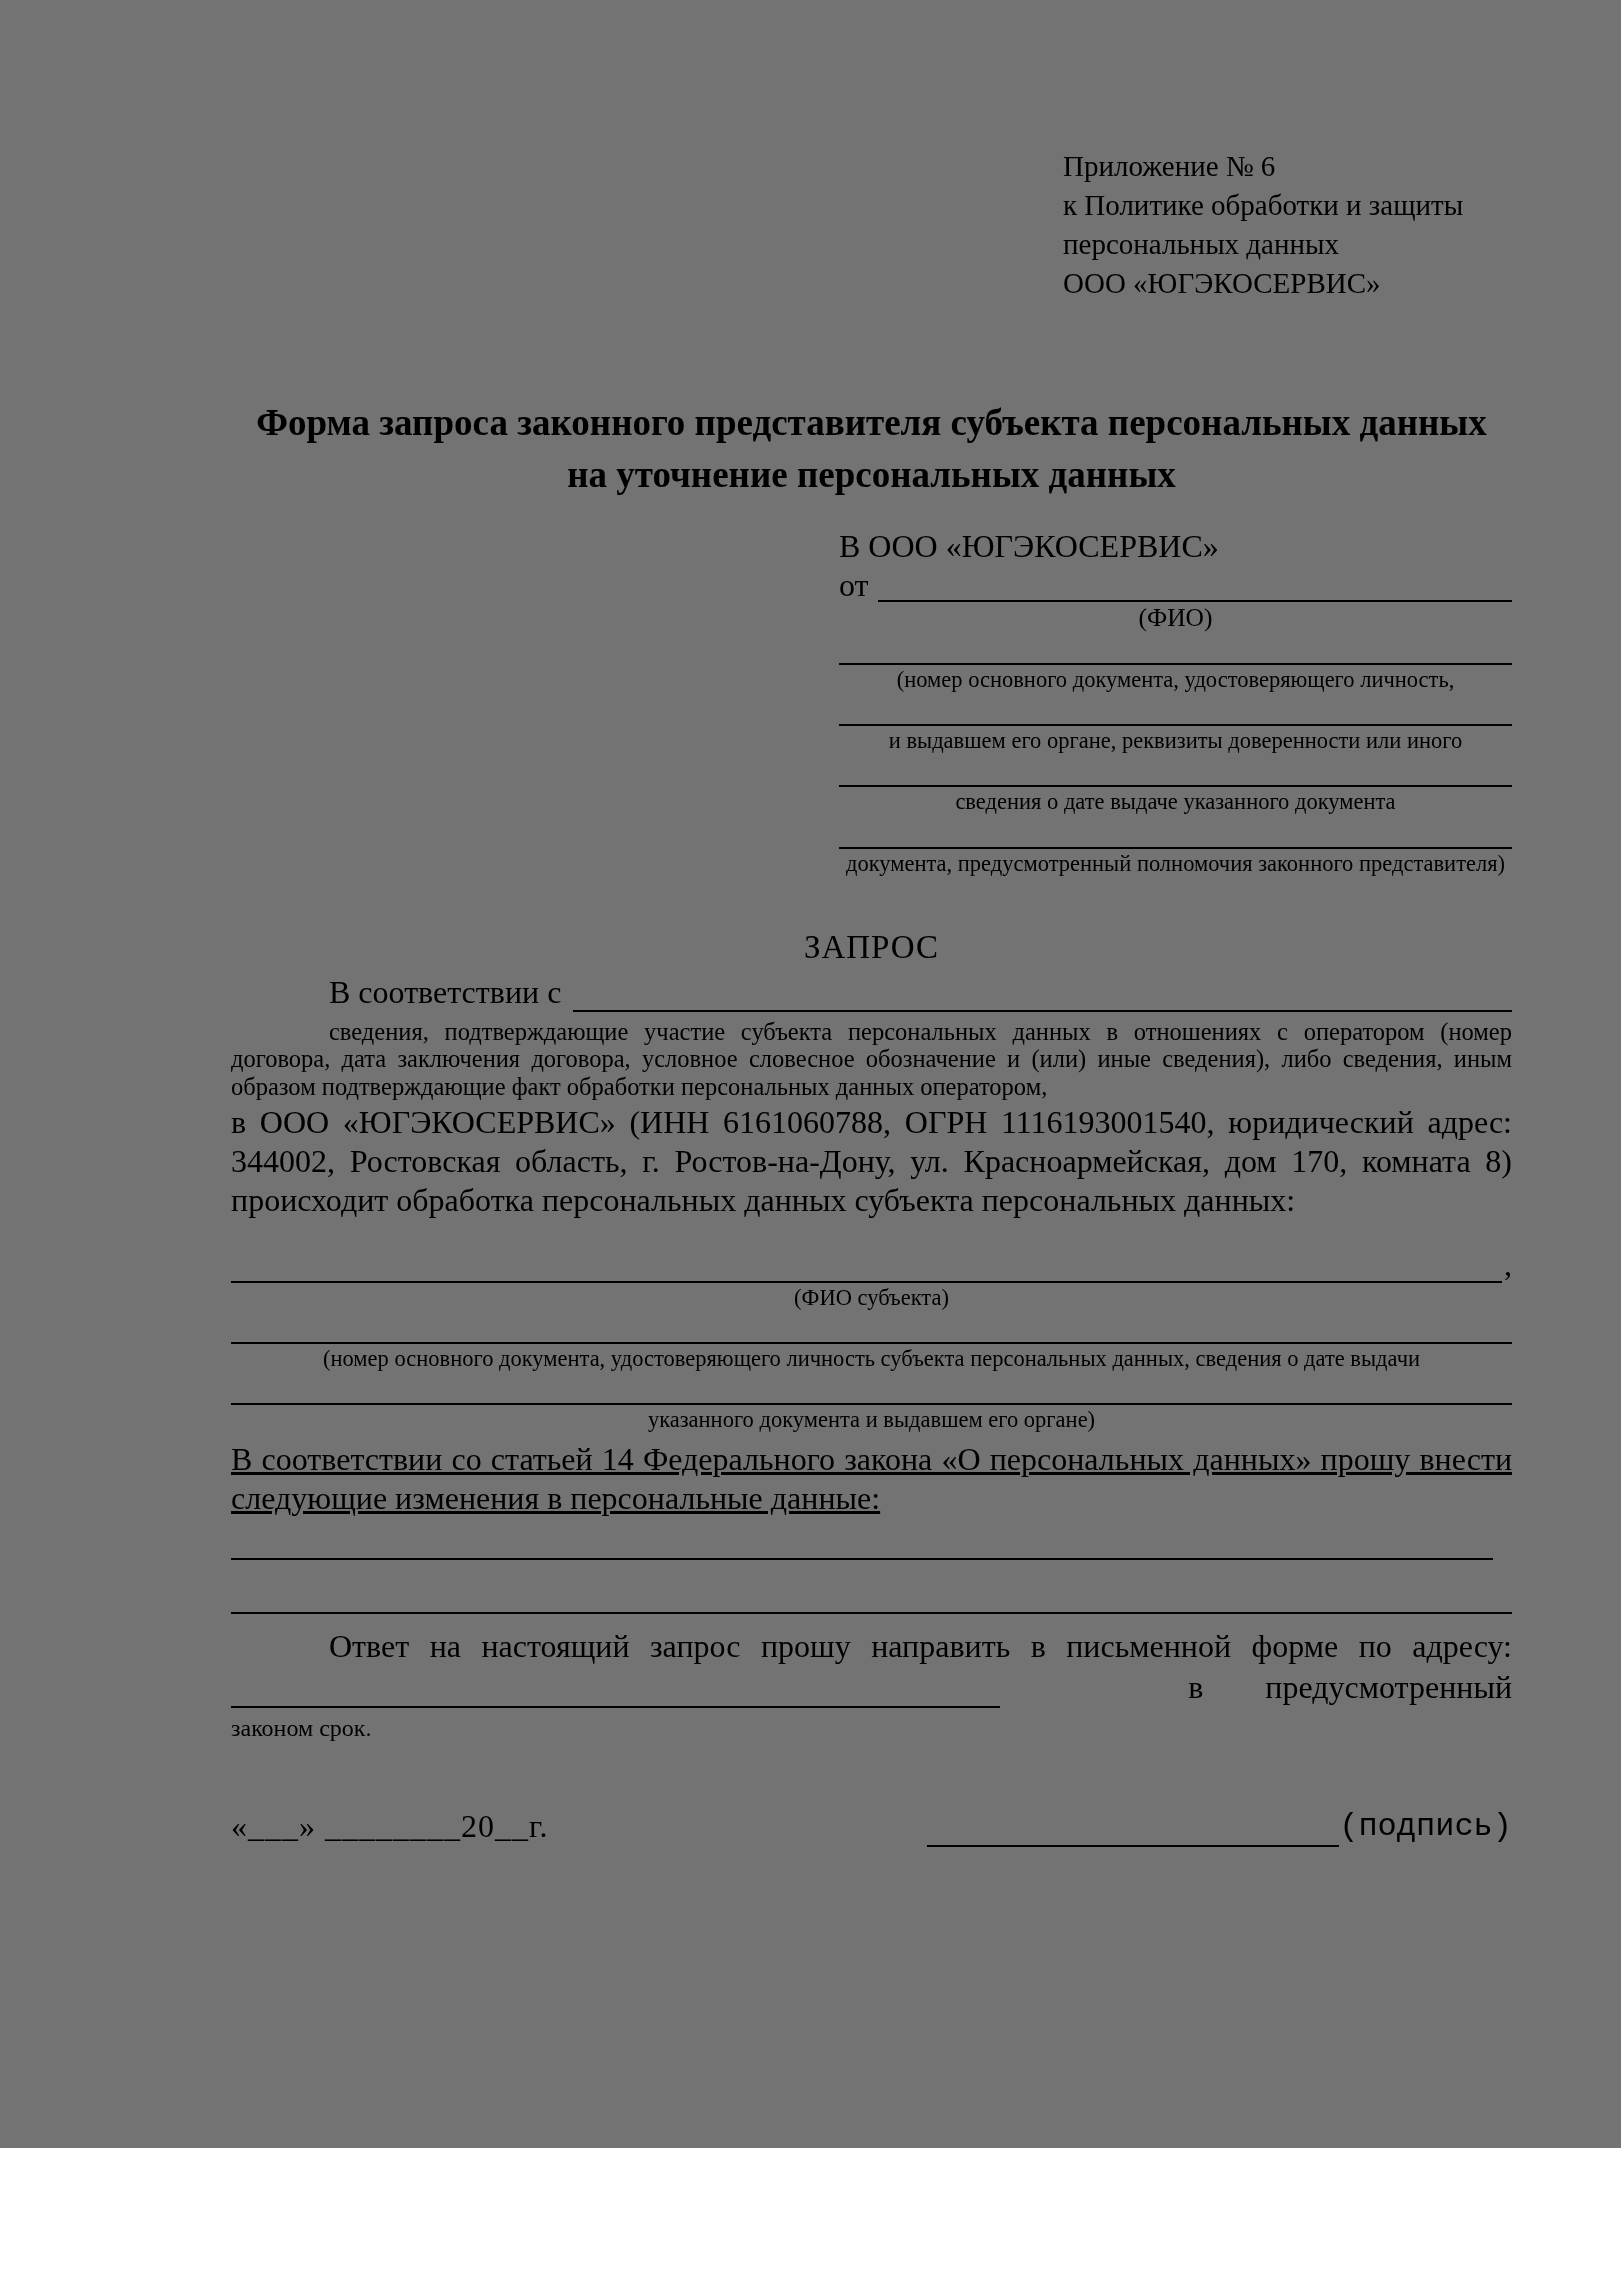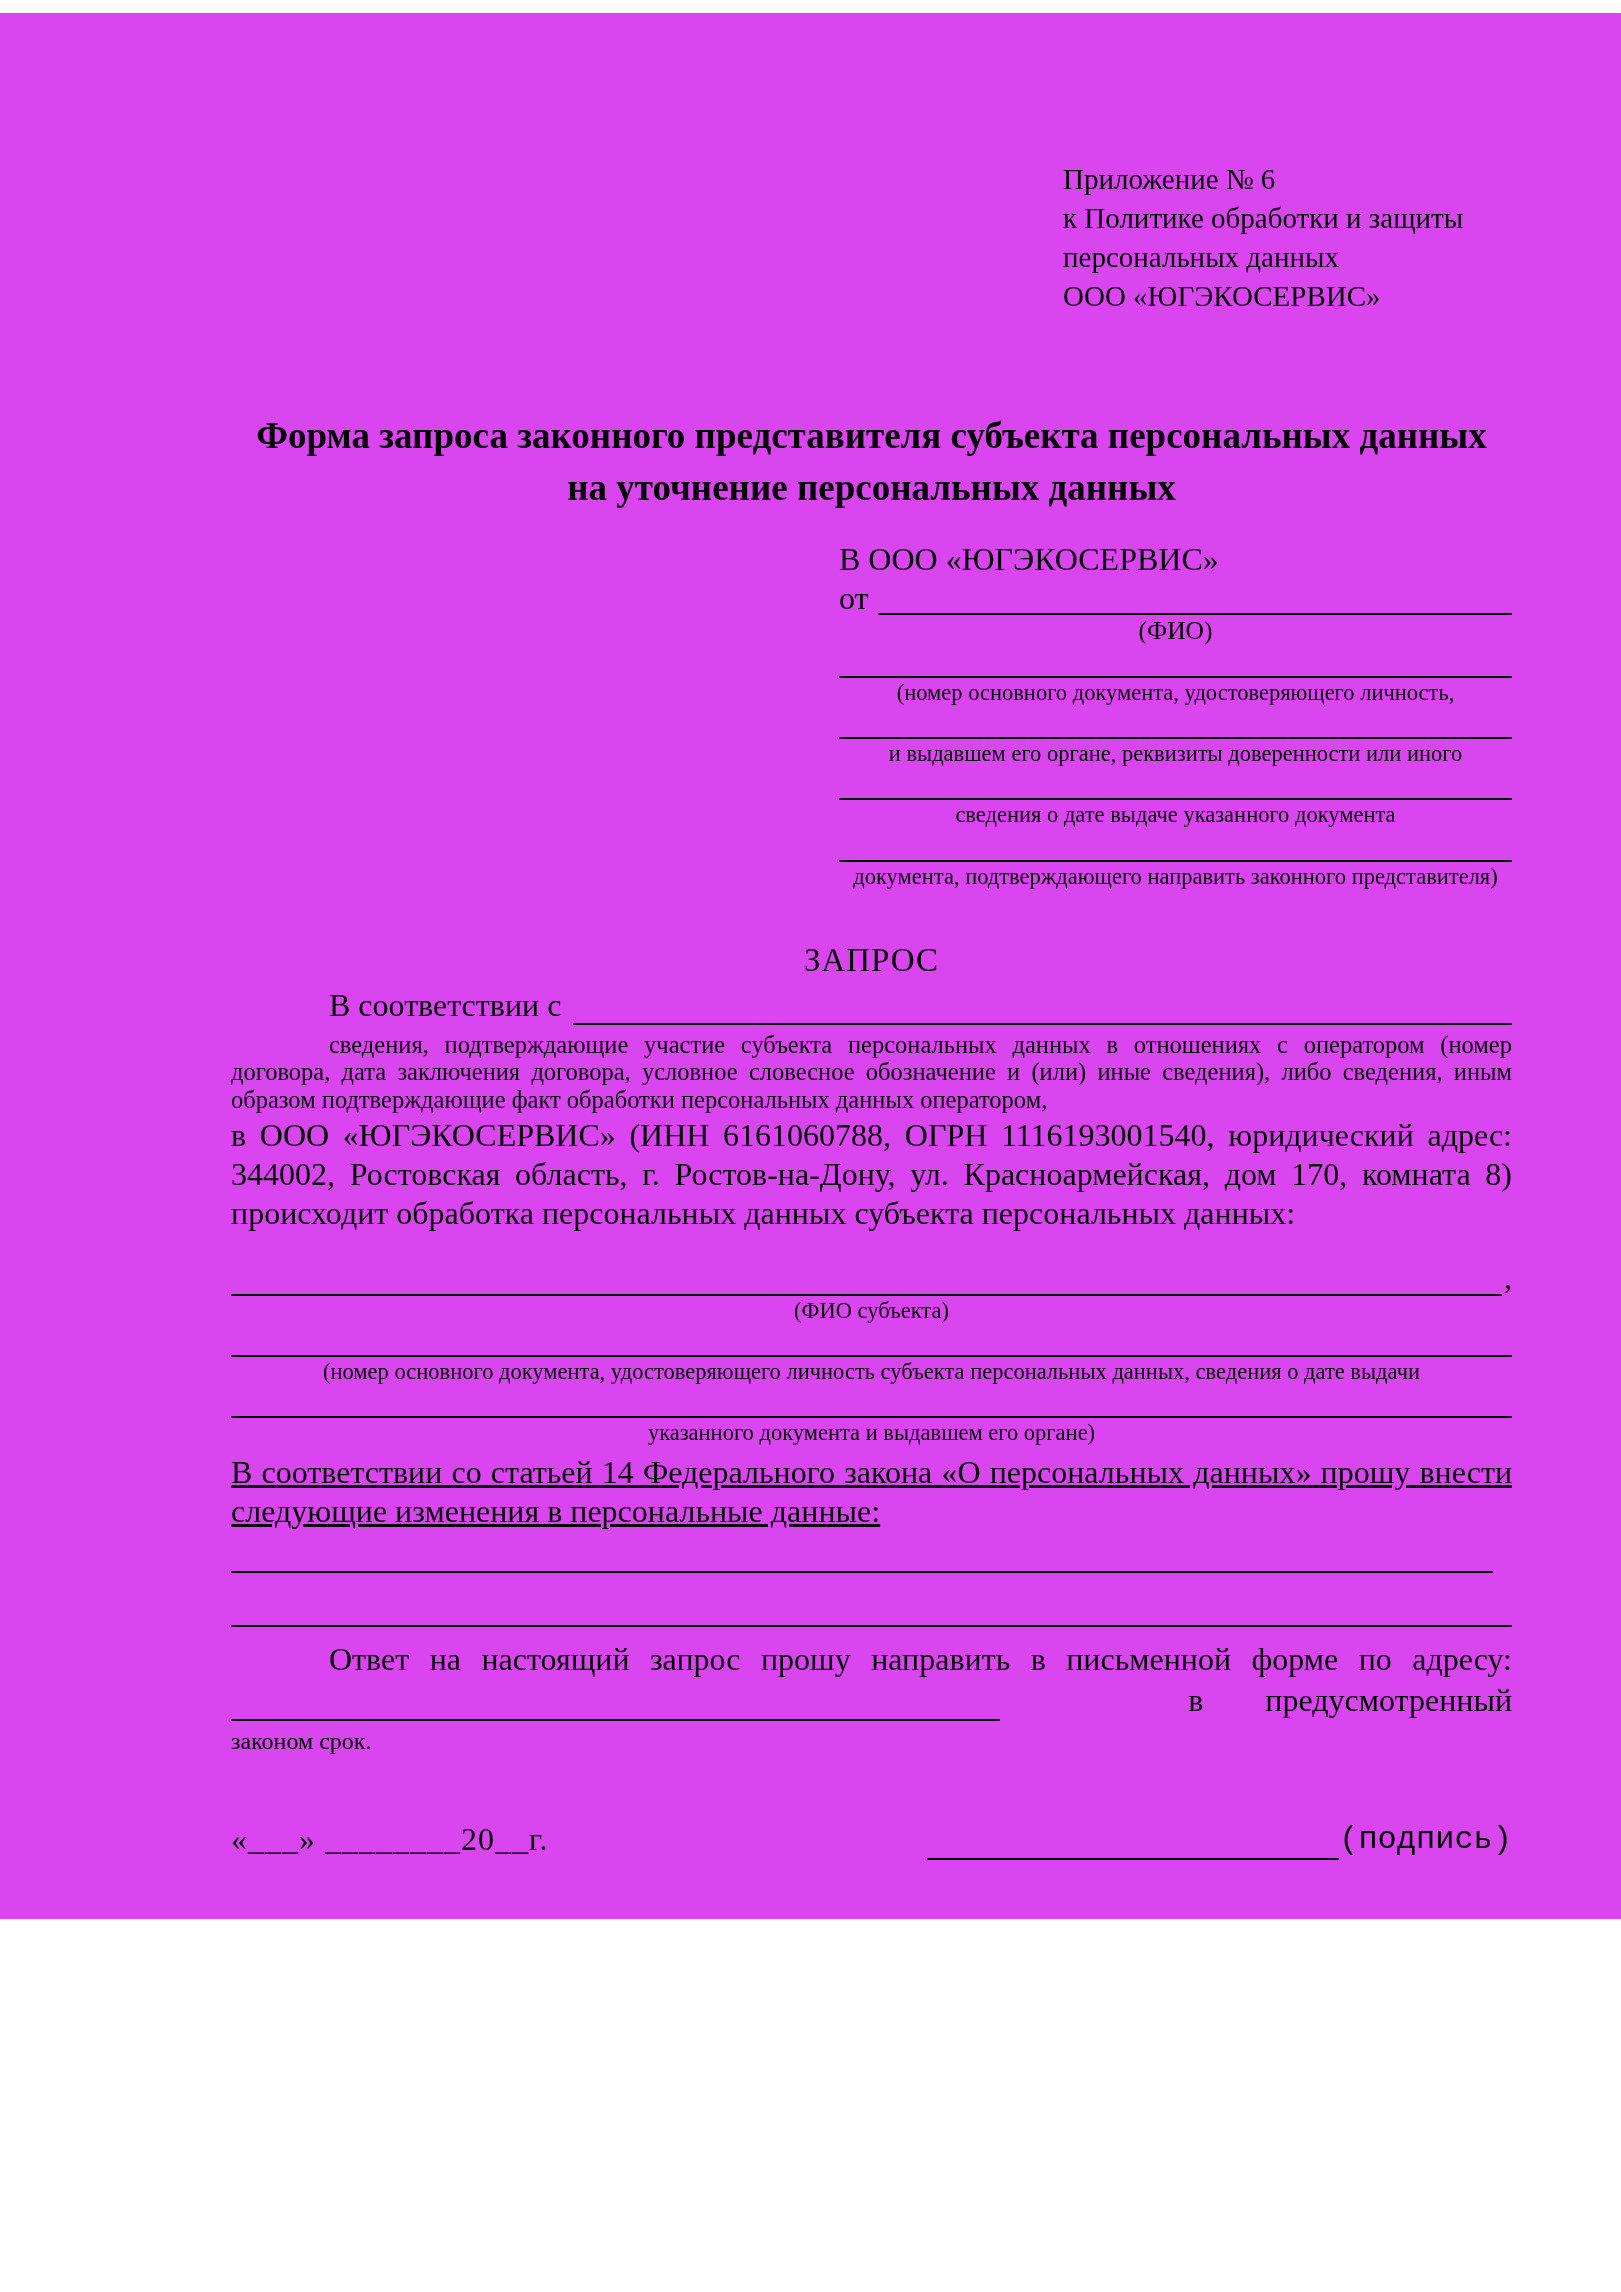--- a/index.html
+++ b/index.html
@@ -3,23 +3,23 @@
 <meta charset="utf-8">
 <style>
   html, body {
     margin: 0;
     padding: 0;
     background: #ffffff;
   }
   .page {
     position: relative;
     width: 1621px;
-    height: 1906px;
-    margin: 13px auto;
-    background: #d946ef;
+    height: 2148px;
+    margin: 0 auto;
+    background: #737373;
     color: #000000;
     font-family: "Liberation Serif", "DejaVu Serif", serif;
     box-sizing: border-box;
     padding: 147px 109px 0 231px; 
     overflow: hidden;
   }
 
   
   .appendix {
     margin-left: 832px;
@@ -208,21 +208,21 @@
     <div class="blank-group">
       <div class="rule"></div>
       <div class="cap-23">и выдавшем его органе, реквизиты доверенности или иного</div>
     </div>
     <div class="blank-group">
       <div class="rule"></div>
       <div class="cap-23">сведения о дате выдаче указанного документа</div>
     </div>
     <div class="blank-group">
       <div class="rule"></div>
-      <div class="cap-23">документа, подтверждающего направить законного представителя)</div>
+      <div class="cap-23">документа, предусмотренный полномочия законного представителя)</div>
     </div>
   </div>
 
   <div class="request-heading">ЗАПРОС</div>
 
   <div class="intro-row">
     <span class="intro-prefix">В соответствии с</span>
     <span class="rule intro-rule"></span>
   </div>
 

